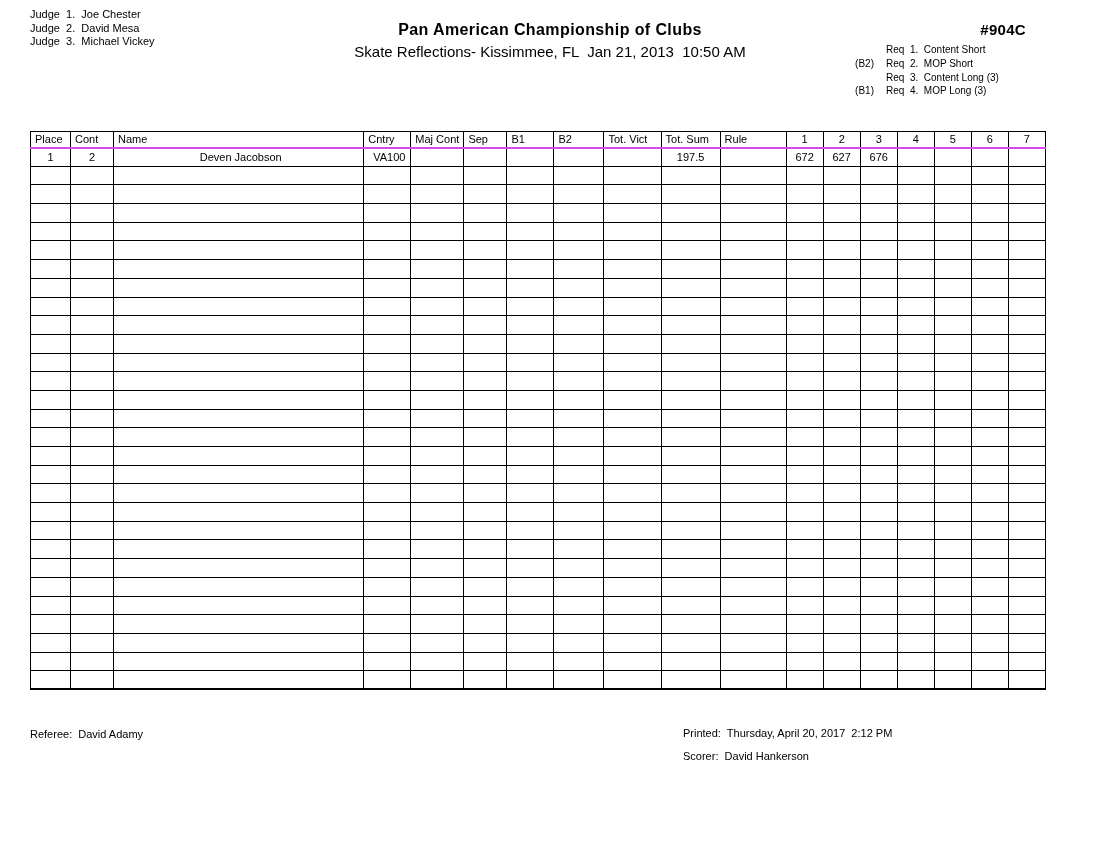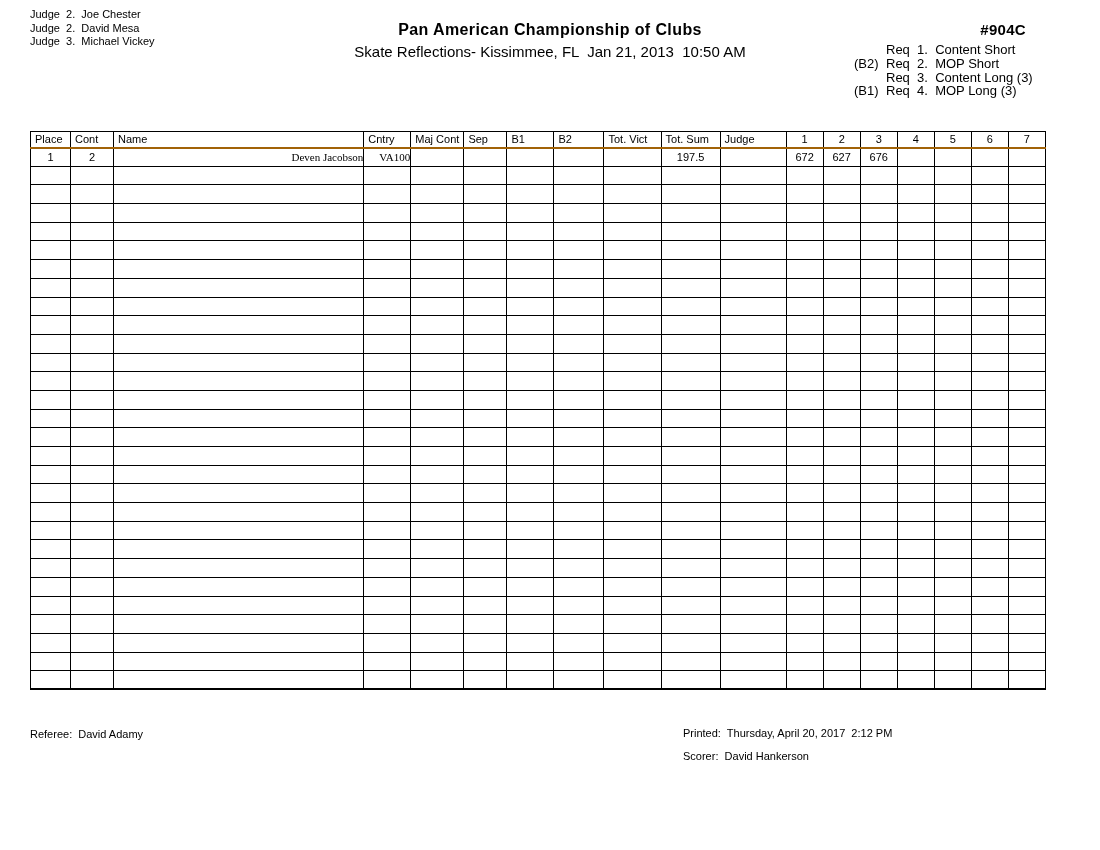--- a/index.html
+++ b/index.html
@@ -20,50 +20,50 @@
   
   .center-head { position:absolute; left:0; top:19px; width:1100px; text-align:center; }
   .title    { font-size:16px; font-weight:bold; line-height:22px; letter-spacing:0.4px; white-space:pre; }
   .venue    { font-size:15px; line-height:21px; white-space:pre; }
   .event    { font-size:19px; font-weight:bold; line-height:25px; letter-spacing:0.9px; white-space:pre; }
   .subtitle { font-size:15px; line-height:22px; white-space:pre; }
 
   
   .event-number { position:absolute; left:858px; top:21px; width:168px; text-align:right;
                   font-size:15px; font-weight:bold; letter-spacing:0.3px; }
-  .reqs { position:absolute; left:854px; top:43px; font-size:13px; line-height:13.8px; }
+  .reqs { position:absolute; left:854px; top:43px; font-size:10px; line-height:13.8px; }
   .req-line { display:flex; }
   .req-prefix { width:32px; text-align:right; padding-right:12px; white-space:pre; }
   .req-text { white-space:pre; }
 
   
   .report-table {
     position:absolute; left:30px; top:131px; width:1016px;
     border-collapse:collapse; table-layout:fixed;
     font-size:11px;
   }
   .report-table th, .report-table td {
     border:1px solid #000000;
     overflow:hidden;
     white-space:nowrap;
   }
   .report-table th {
     font-weight:normal;
     text-align:left;
     padding:0 0 0 4px;
     height:16px;
-    border-bottom:2px solid #a16207;
+    border-bottom:2px solid #d946ef;
   }
   .report-table th.center { text-align:center; padding:0; }
   .report-table td {
     text-align:center;
     padding:0;
     height:18.7px;
   }
-  .report-table td.left { text-align:right; padding:0 0 0 4px;font-family:Liberation Serif, serif; }
+  .report-table td.left { text-align:center; padding:0 0 0 4px; }
   .report-table tbody tr:last-child td { border-bottom:2px solid #000000; }
 
   
   .report-table th:nth-child(1)  { width:40px; }
   .report-table th:nth-child(2)  { width:43px; }
   .report-table th:nth-child(3)  { width:250px;margin-left:31px; }
   .report-table th:nth-child(4)  { width:47px; }
   .report-table th:nth-child(5)  { width:53px; }
   .report-table th:nth-child(6)  { width:43px; }
   .report-table th:nth-child(7)  { width:47px; }
@@ -78,21 +78,21 @@
   .referee { left:30px;  top:728px; }
   .printed { left:683px; top:727px; }
   .scorer  { left:683px; top:750px; }
 </style>
 </head>
 <body>
 
 <div class="page">
 
   <div class="judges">
-    <div class="judge-line">Judge  2.  Joe Chester</div>
+    <div class="judge-line">Judge  1.  Joe Chester</div>
     <div class="judge-line">Judge  2.  David Mesa</div>
     <div class="judge-line">Judge  3.  Michael Vickey</div>
   </div>
 
   <div class="center-head">
     <div class="title">Pan American Championship of Clubs</div>
     <div class="venue">Skate Reflections- Kissimmee, FL  Jan 21, 2013  10:50 AM</div>
   </div>
 
   <div class="event-number">#904C</div>
@@ -122,21 +122,21 @@
           <th>Place</th>
           <th>Cont</th>
           <th>Name</th>
           <th>Cntry</th>
           <th>Maj Cont</th>
           <th>Sep</th>
           <th>B1</th>
           <th>B2</th>
           <th>Tot. Vict</th>
           <th>Tot. Sum</th>
-          <th>Judge</th>
+          <th>Rule</th>
           <th class="center">1</th>
           <th class="center">2</th>
           <th class="center">3</th>
           <th class="center">4</th>
           <th class="center">5</th>
           <th class="center">6</th>
           <th class="center">7</th>
         </tr>
     </thead>
     <tbody>

